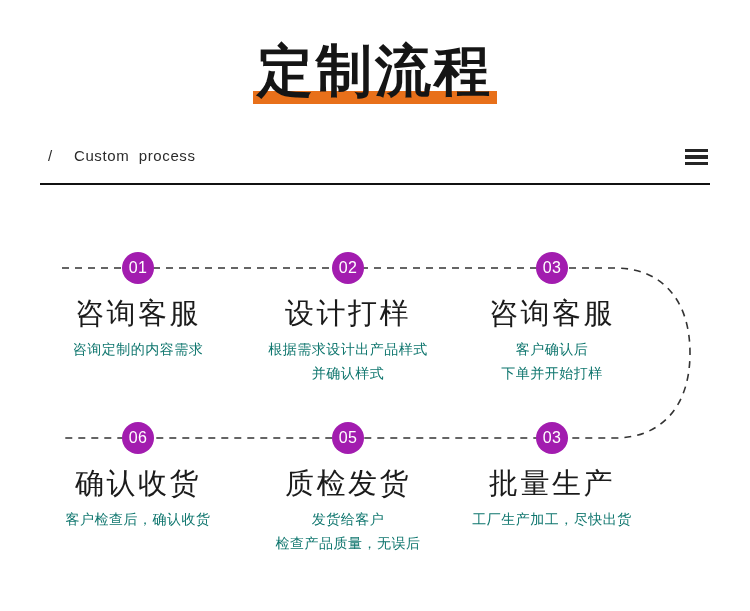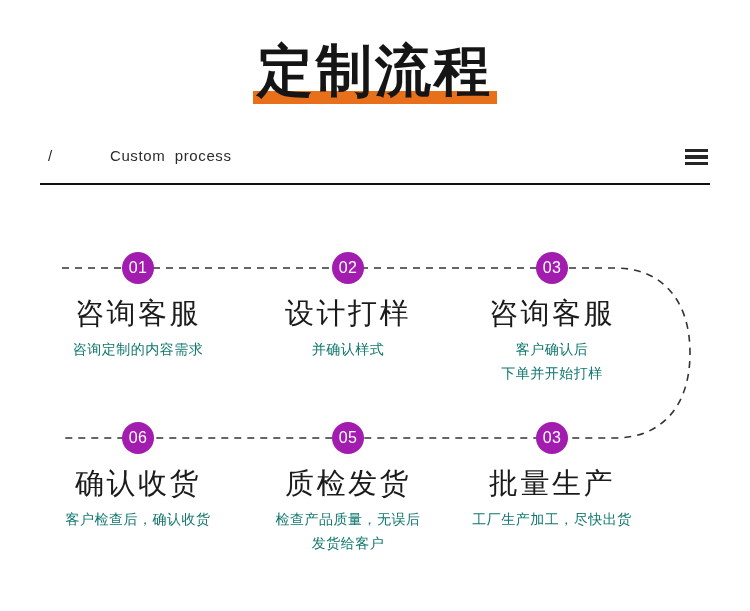--- a/index.html
+++ b/index.html
@@ -74,21 +74,20 @@
   }
   .sub-en {
     position: absolute;
     left: 34px;
     top: 2px;
     font-size: 15px;
     letter-spacing: 0.6px;
     color: #2b2b2b;
     white-space: pre;
     font-family: "Liberation Sans", sans-serif;
-    margin-left: 36px;
   }
   .menu-icon {
     position: absolute;
     right: 2px;
     top: 4px;
     width: 23px;
     height: 16px;
     display: flex;
     flex-direction: column;
     justify-content: space-between;
@@ -221,20 +220,21 @@
       <div class="step-title">咨询客服</div>
       <div class="step-desc">
         <div>咨询定制的内容需求</div>
       </div>
     </div>
 
     <div class="step col-b">
       <div class="badge">02</div>
       <div class="step-title">设计打样</div>
       <div class="step-desc">
+        <div>根据需求设计出产品样式</div>
         <div>并确认样式</div>
       </div>
     </div>
 
     <div class="step col-c">
       <div class="badge">03</div>
       <div class="step-title">咨询客服</div>
       <div class="step-desc">
         <div>客户确认后</div>
         <div>下单并开始打样</div>
@@ -248,22 +248,22 @@
       <div class="step-title">确认收货</div>
       <div class="step-desc">
         <div>客户检查后，确认收货</div>
       </div>
     </div>
 
     <div class="step col-b">
       <div class="badge">05</div>
       <div class="step-title">质检发货</div>
       <div class="step-desc">
+        <div>发货给客户</div>
         <div>检查产品质量，无误后</div>
-        <div>发货给客户</div>
       </div>
     </div>
 
     <div class="step col-c">
       <div class="badge">03</div>
       <div class="step-title">批量生产</div>
       <div class="step-desc">
         <div>工厂生产加工，尽快出货</div>
       </div>
     </div>

